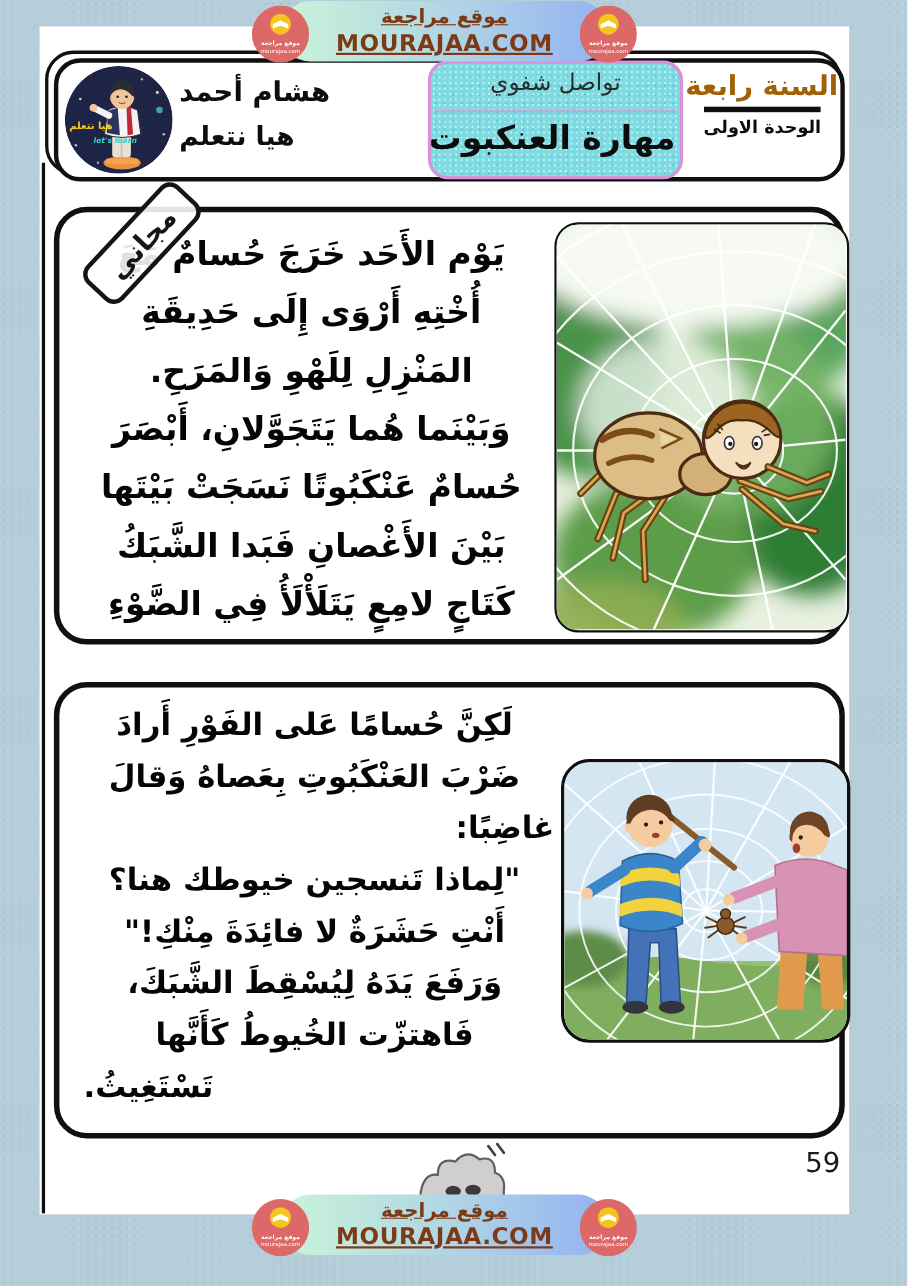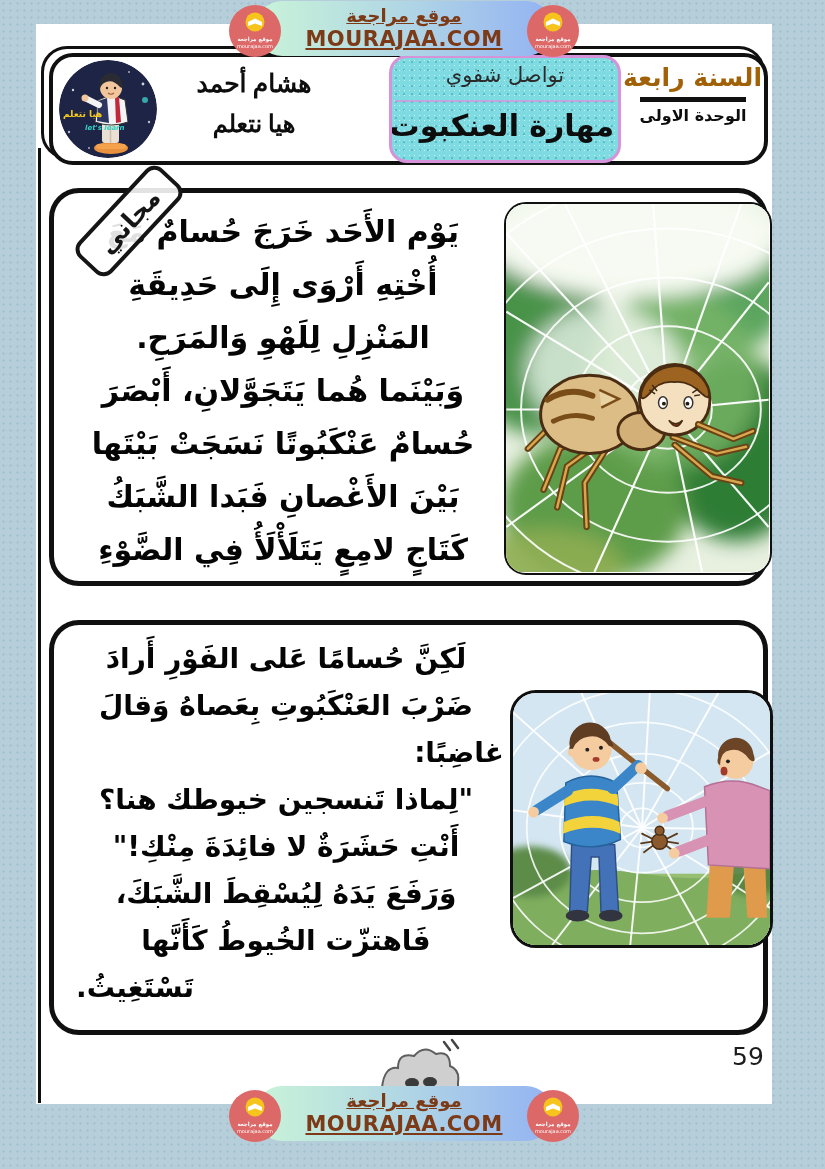--- a/index.html
+++ b/index.html
@@ -26,21 +26,21 @@
   .site-dom { font-size:21px; font-weight:bold; color:#7c3a17; text-decoration:underline; letter-spacing:0.5px; line-height:1.15; }
   .logo { position:absolute; width:52px; height:52px; top:5px; }
   .logo-left { left:0; } .logo-right { right:0; }
 
   
   .header-ghost { position:absolute; left:41px; top:46px; width:724px; height:113px;
     border:3px solid #101010; border-radius:26px; background:transparent; z-index:8; }
   .header-box { position:absolute; left:49px; top:53px; width:719px; height:112px; background:#fff;
     border:4px solid #101010; border-radius:24px; z-index:10; }
   .avatar { position:absolute; left:6px; top:3px; width:98px; height:98px; border-radius:50%; overflow:hidden; }
-  .author-block { position:absolute; left:110px; top:12px; width:182px; text-align:center; direction:rtl;font-family:Liberation Serif, serif; }
+  .author-block { position:absolute; left:110px; top:12px; width:182px; text-align:left; direction:rtl; }
   .author-name { font-size:25px; font-weight:bold; color:#0d0d0d; }
   .author-tagline { font-size:24px; font-weight:bold; color:#0d0d0d; margin-top:12px; }
   .subject-box { position:absolute; left:336px; top:-2px; width:232px; height:108px;
     border:3px solid #d793da; border-radius:18px;
     background-color:#7edbe2;
     background-image: radial-gradient(rgba(255,255,255,.6) .8px, transparent 1px),
                       radial-gradient(rgba(0,110,130,.28) .8px, transparent 1px);
     background-size:5px 5px, 8px 8px;
     overflow:hidden; }
   .subject-label { position:absolute; top:5px; left:0; right:0; text-align:center;

